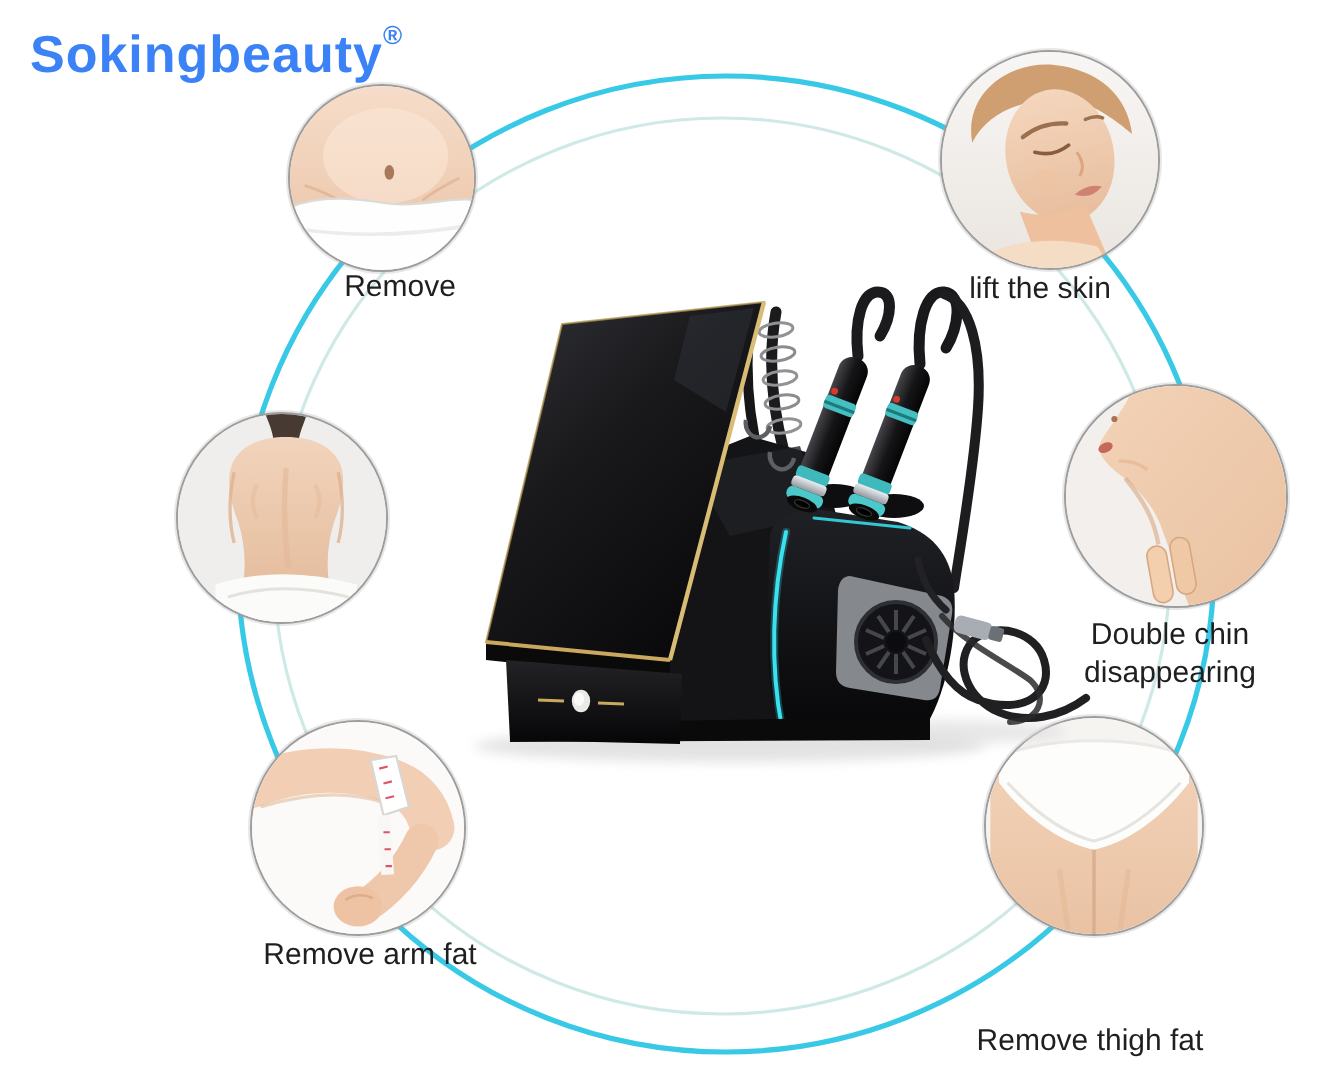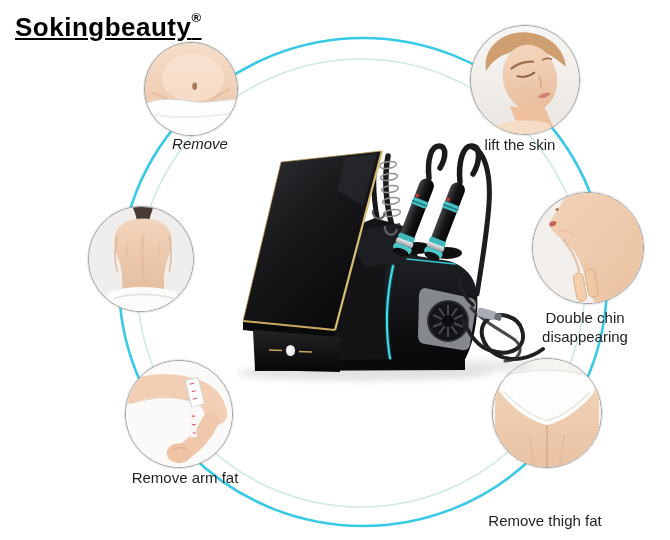--- a/index.html
+++ b/index.html
@@ -1,31 +1,31 @@
 <!DOCTYPE html>
 <html><head>
 <meta charset="utf-8">
 <style>
   html,body{margin:0;padding:0;background:#fff;}
   #stage{position:relative;width:670px;height:540px;background:#ffffff;overflow:hidden;
          font-family:"Liberation Sans",sans-serif;color:#1c1c1c;}
   svg{display:block;}
   .abs{position:absolute;}
   
-  #logo{left:15px;top:10px;font-weight:bold;font-size:26px;letter-spacing:.5px;color:#000000;text-decoration:underline;}
+  #logo{left:15px;top:10px;font-weight:bold;font-size:26px;letter-spacing:.5px;color:#3b82f6;}
   #logo sup{font-size:13px;vertical-align:14px;font-weight:bold;}
   
   .photo-circle{border-radius:50%;overflow:hidden;border:1px solid #9d9d9d;
                 box-shadow:0 0 0 1px rgba(160,160,160,.25);background:#f5f3f1;}
   .photo-circle svg{width:100%;height:100%;}
   
   .feature-label{text-align:center;font-size:15px;line-height:19px;color:#1f1f1f;width:180px;}
   
   #circle-abdomen{left:144px;top:42px;width:92px;height:92px;}
-  #label-abdomen{left:110px;top:134px;font-style:italic;}
+  #label-abdomen{left:110px;top:134px;}
   #circle-face{left:470px;top:25px;width:108px;height:108px;}
   #label-face{left:430px;top:135px;}
   #circle-back{left:88px;top:206px;width:104px;height:104px;}
   #label-back{left:85px;top:317px;}
   #circle-chin{left:532px;top:192px;width:110px;height:110px;}
   #label-chin{left:495px;top:308px;}
   #circle-arm{left:125px;top:360px;width:106px;height:106px;}
   #label-arm{left:95px;top:468px;}
   #circle-thigh{left:492px;top:358px;width:108px;height:108px;}
   #label-thigh{left:455px;top:465px;margin-top:46px;}

